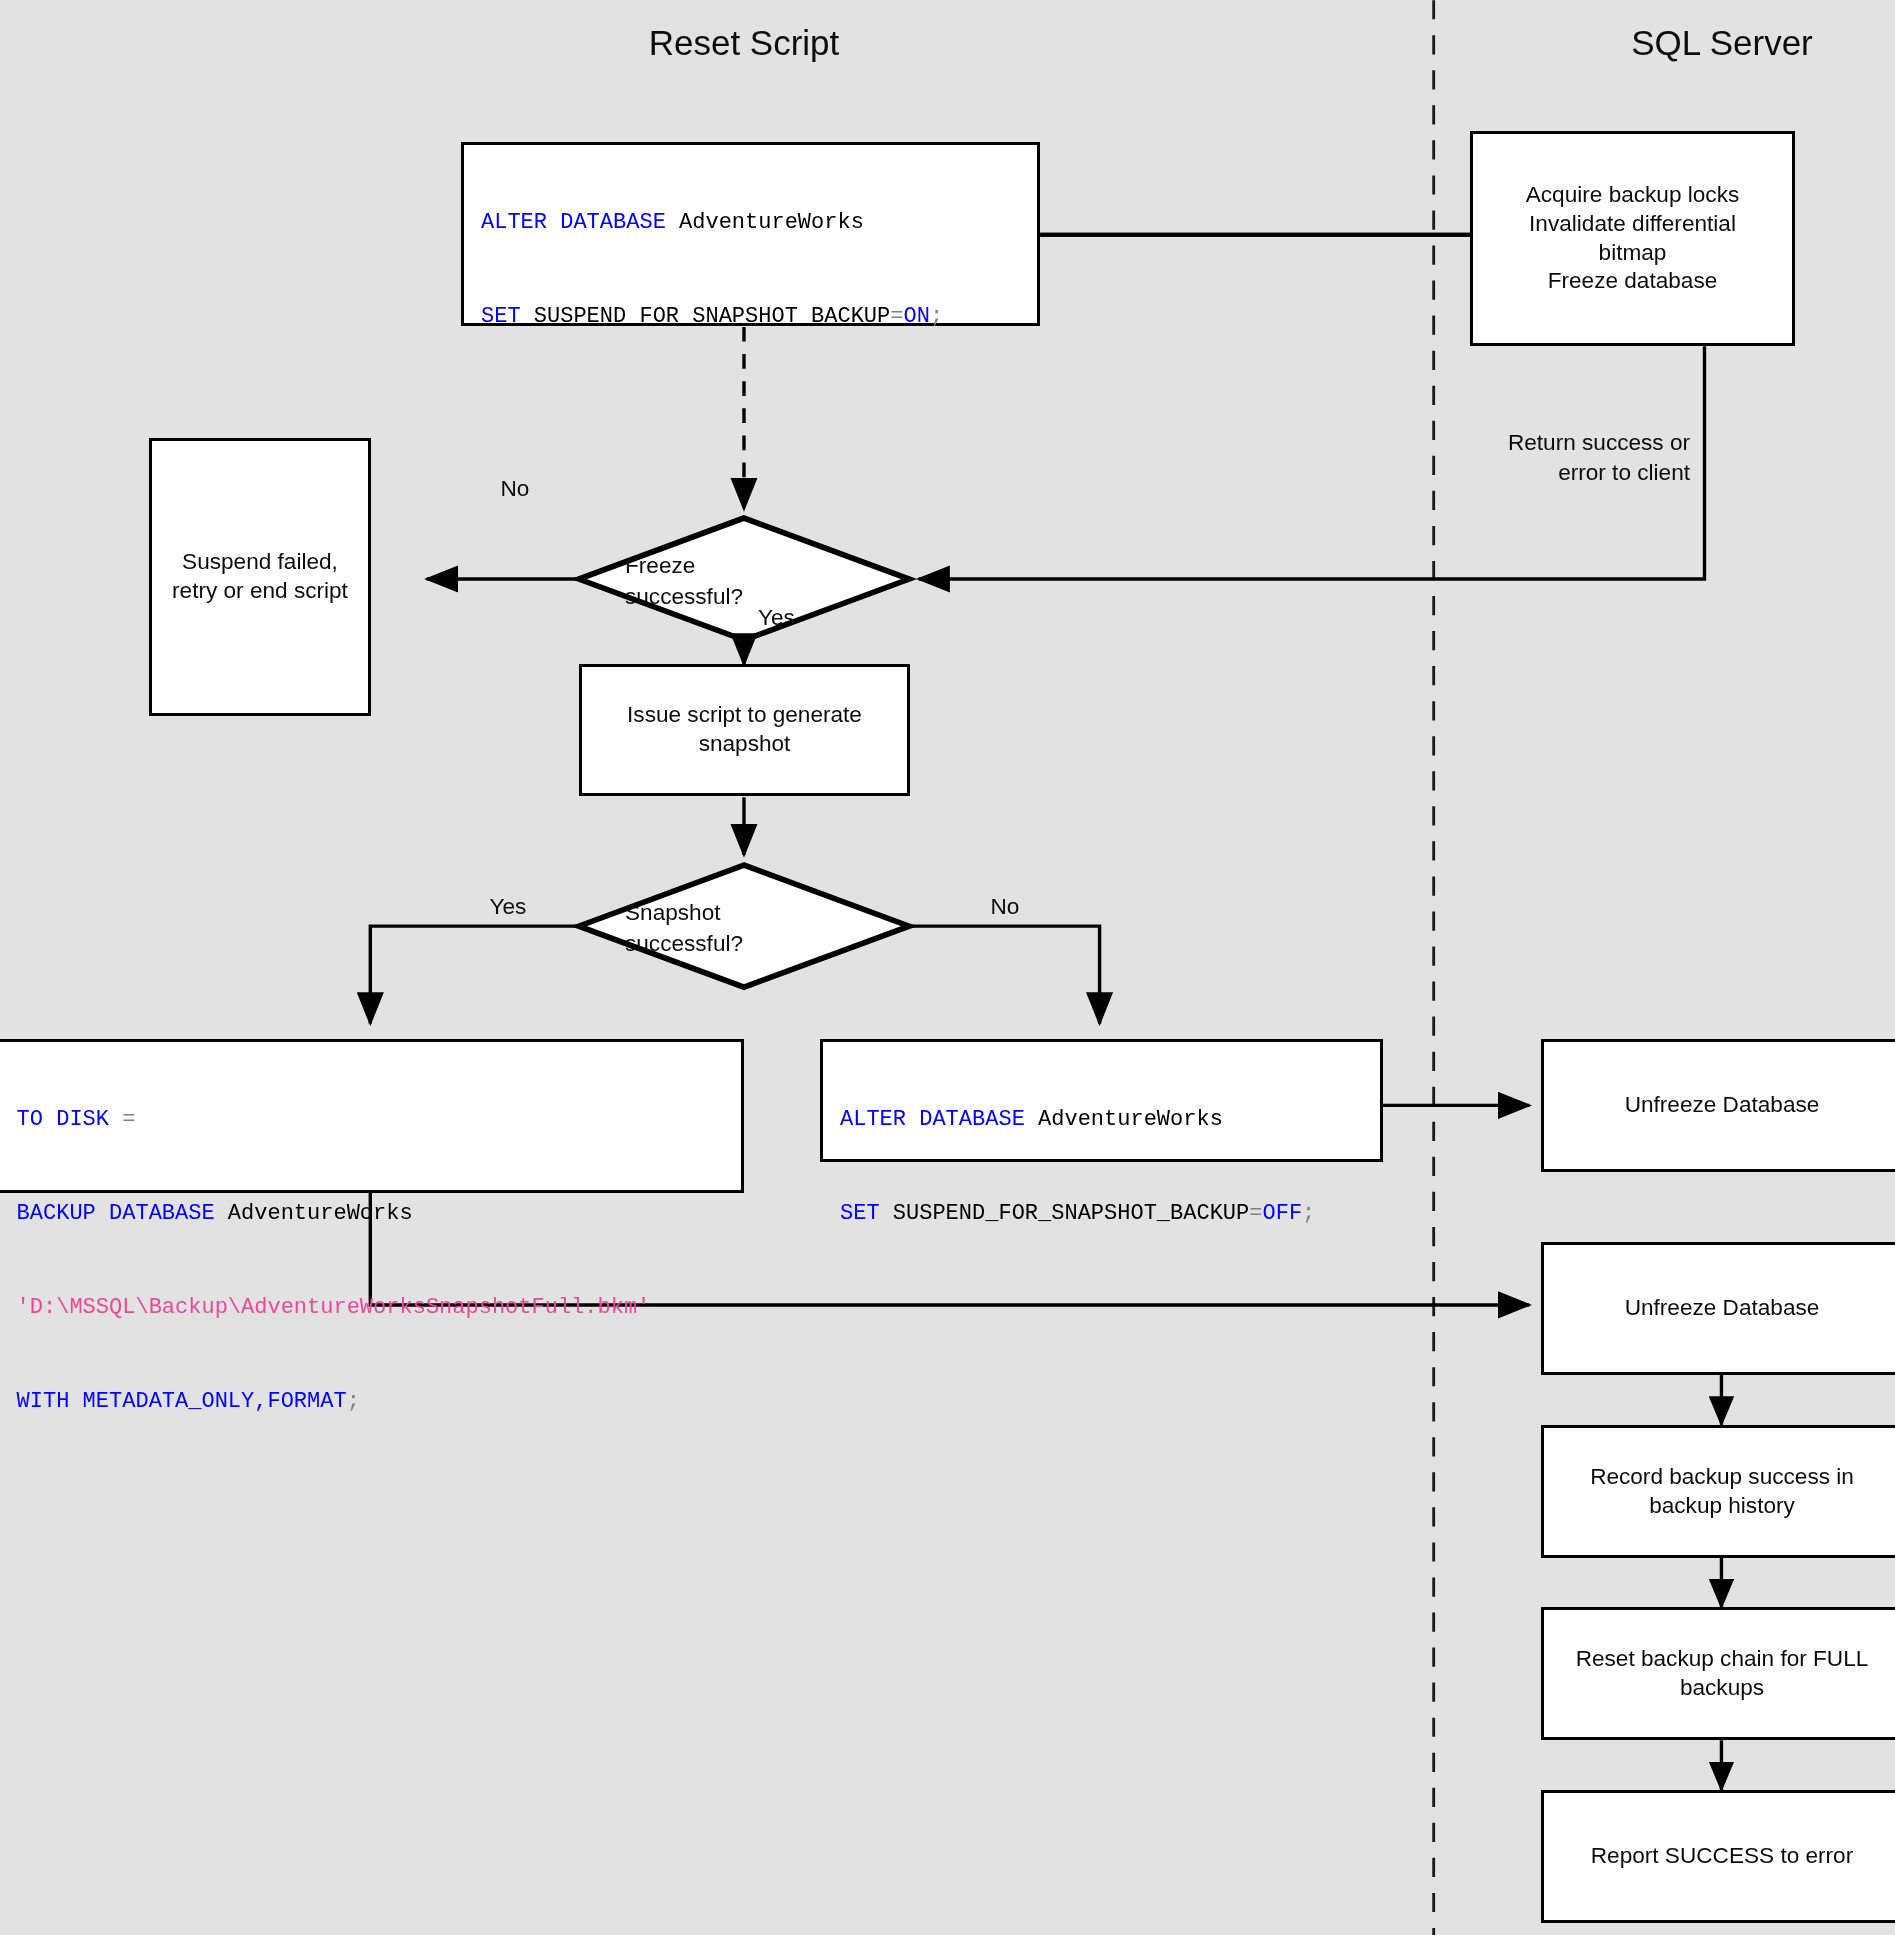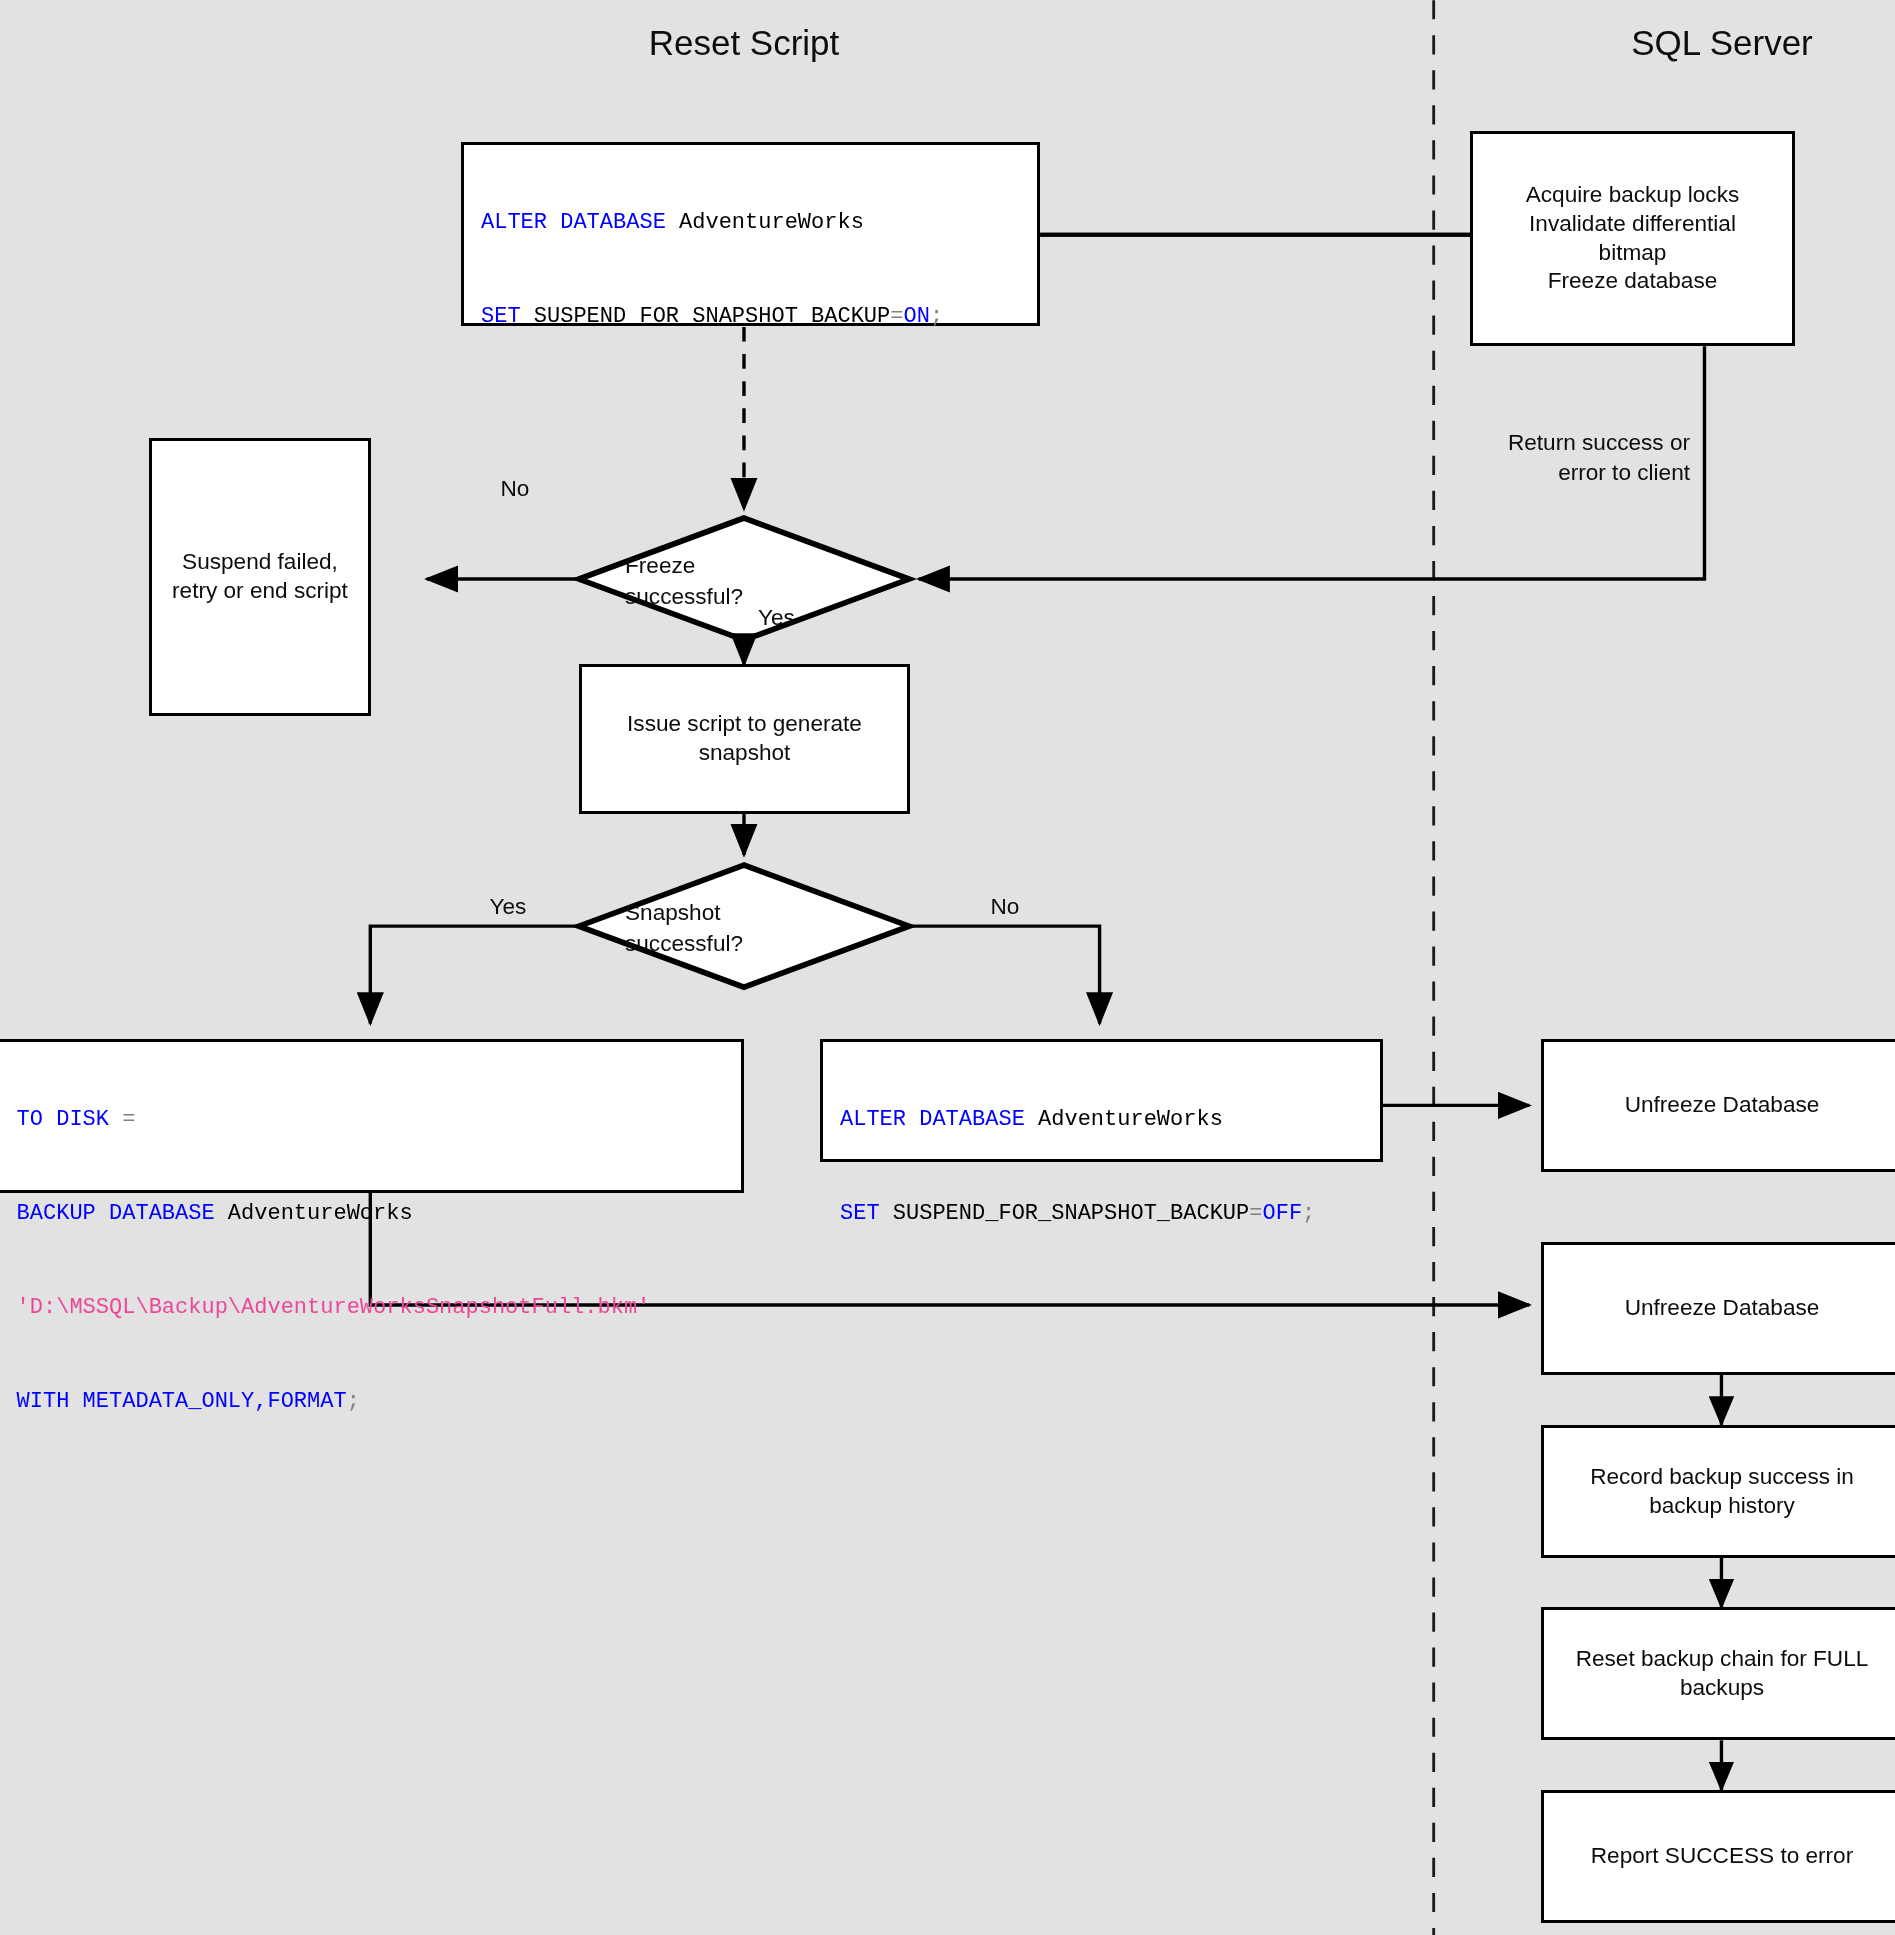--- a/index.html
+++ b/index.html
@@ -109,21 +109,21 @@
       <div>Suspend failed,</div>
       <div>retry or end script</div>
     </div>
   </div>
 
   <div class="diamond-label" style="left:625px;top:551px;width:237px;">
     <div>Freeze</div>
     <div>successful?</div>
   </div>
 
-  <div class="node" style="left:579px;top:664px;width:331px;height:150px;">
+  <div class="node" style="left:579px;top:664px;width:331px;height:132px;">
     <div class="lines">
       <div>Issue script to generate</div>
       <div>snapshot</div>
     </div>
   </div>
 
   <div class="diamond-label" style="left:625px;top:898px;width:237px;">
     <div>Snapshot</div>
     <div>successful?</div>
   </div>

